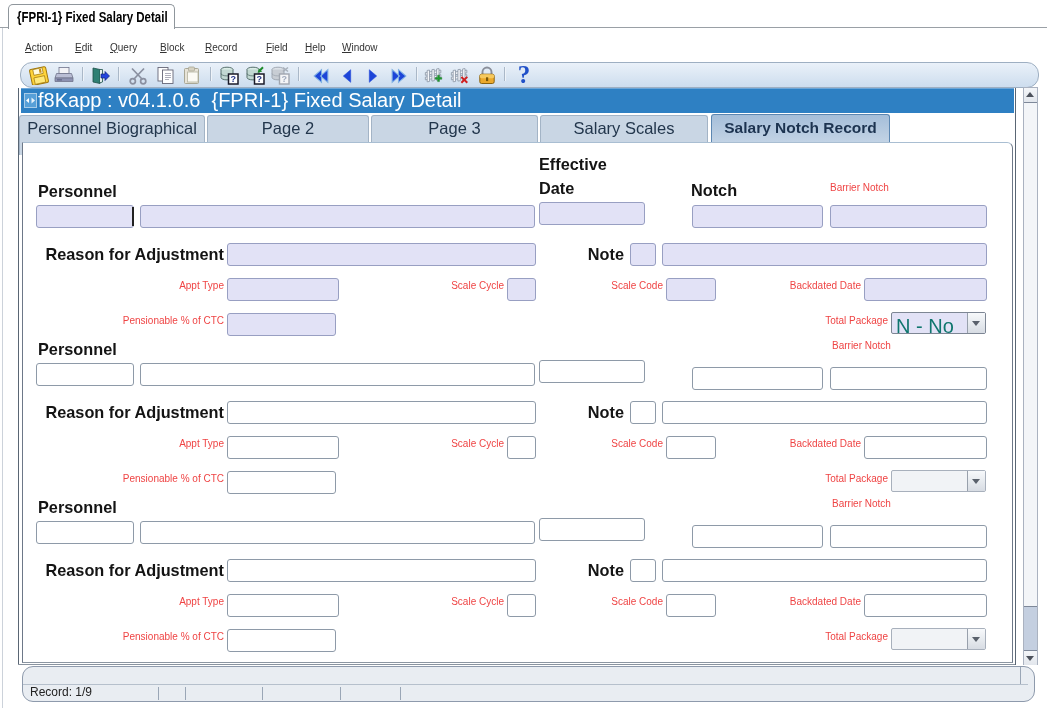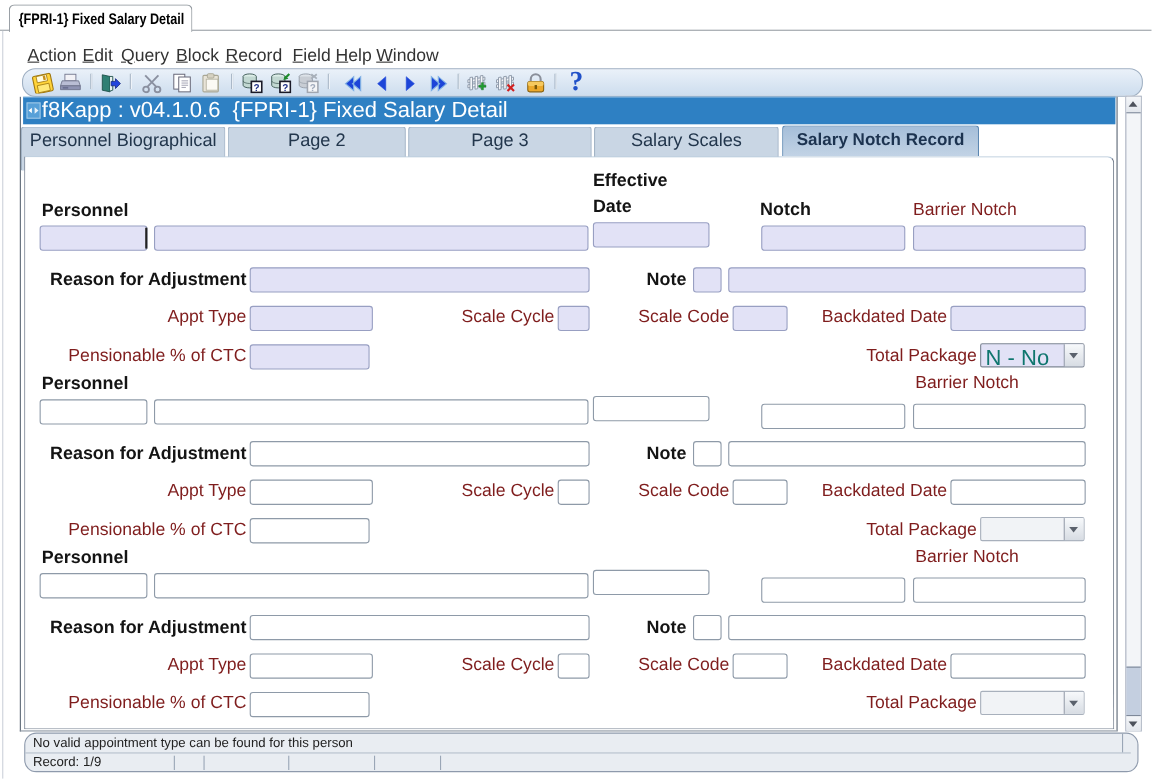--- a/index.html
+++ b/index.html
@@ -3,21 +3,21 @@
 <meta charset="utf-8">
 <style>
 html,body{margin:0;padding:0;}
 body{width:1047px;height:708px;position:relative;background:#fff;font-family:"Liberation Sans",sans-serif;overflow:hidden;}
 
 #topline{position:absolute;left:0;top:27px;width:1047px;height:1px;background:#9aa0a6;}
 #btab{position:absolute;left:8px;top:4px;width:165px;height:24px;background:#fff;border:1px solid #8f969c;border-bottom:none;border-radius:5px 5px 0 0;}
 #btab span{position:absolute;left:8px;top:4px;font-size:14px;font-weight:bold;color:#000;white-space:nowrap;transform:scaleX(0.82);transform-origin:0 0;}
 #leftline{position:absolute;left:2px;top:28px;width:1px;height:680px;background:#ccd2da;}
 
-.menu{position:absolute;top:42px;font-size:16px;color:#333;}
+.menu{position:absolute;top:42px;font-size:10px;color:#333;}
 .menu u{text-decoration:underline;}
 
 #toolbar{position:absolute;left:20px;top:62px;width:1017px;height:24px;border-radius:12px;border:1px solid #9eafc2;background:linear-gradient(#eaf1f9,#cdddee);}
 .tbsep{position:absolute;top:67px;width:1px;height:14px;background:#aab8c8;border-right:1px solid #eef3f9;}
 .ticon{position:absolute;top:66px;width:20px;height:19px;}
 
 #mdiL{position:absolute;left:18px;top:88px;width:1px;height:577px;background:#5a6674;}
 #mdiR{position:absolute;left:1015px;top:88px;width:1px;height:577px;background:#5a6674;}
 #mdiB{position:absolute;left:18px;top:664px;width:997px;height:1px;background:#8a94a0;}
 #titlebar{position:absolute;left:21px;top:88px;width:993px;height:24px;background:#2e80c3;border-top:1px solid #6ca6d8;}
@@ -25,21 +25,21 @@
 #titlebar .ttxt{position:absolute;left:17px;top:0;font-size:20px;color:#fff;white-space:nowrap;}
 
 .tab{position:absolute;top:115px;height:40px;background:#c9d6e4;border:1px solid #a3b4c6;border-bottom:none;border-radius:3px 3px 0 0;box-sizing:border-box;text-align:center;font-size:16.5px;color:#22364c;line-height:25px;}
 #tabactive{position:absolute;top:114px;height:28px;background:linear-gradient(#a5bed9,#c2d3e5);border:1px solid #5c87b2;border-bottom:none;border-radius:3px 3px 0 0;box-sizing:border-box;text-align:center;font-weight:bold;font-size:15.5px;color:#1c3350;line-height:26px;}
 
 #canvas{position:absolute;left:22px;top:142px;width:991px;height:521px;background:#fff;border:1px solid #6d7888;border-top-color:#a9bed2;border-bottom-color:#8c96a2;border-top-right-radius:6px;box-sizing:border-box;}
 
 .fld{position:absolute;height:23px;box-sizing:border-box;border-radius:3px;}
 .f1{background:#e2e2f6;border:1px solid #989fc2;}
 .f2{background:#fff;border:1px solid #8e9aa8;}
-.lbl{position:absolute;font-size:16px;color:#7f1d1d;white-space:nowrap;transform:translateY(-3px);}
+.lbl{position:absolute;font-size:10px;color:#ef4444;white-space:nowrap;transform:translateY(-3px);}
 .lblb{position:absolute;font-size:16.3px;font-weight:bold;color:#141414;white-space:nowrap;transform:translateY(-3px);}
 
 .combo{position:absolute;height:22px;box-sizing:border-box;border:1px solid #7d8694;border-radius:2px;}
 .combo .arr{position:absolute;right:0;top:0;width:17px;height:100%;border-left:1px solid #98a0ac;background:linear-gradient(#f7f9fb,#d7dce3);}
 .combo .arr:after{content:"";position:absolute;left:4px;top:8px;border-left:4px solid transparent;border-right:4px solid transparent;border-top:5px solid #5a616c;}
 
 #sbar{position:absolute;left:1023px;top:87px;width:15px;height:578px;background:#f3f5f8;border:1px solid #aab2c0;box-sizing:border-box;}
 #sbup{position:absolute;left:1024px;top:88px;width:13px;height:14px;background:linear-gradient(#f4f6f9,#e2e6ec);border-bottom:1px solid #7e8899;}
 #sbup:after{content:"";position:absolute;left:2px;top:4px;border-left:4px solid transparent;border-right:4px solid transparent;border-bottom:5px solid #4d525c;}
 #sbdn{position:absolute;left:1024px;top:650px;width:13px;height:14px;background:linear-gradient(#f4f6f9,#e2e6ec);border-top:1px solid #7e8899;}
@@ -291,21 +291,20 @@
       <div class="arr"></div>
     </div>
 </div>
 
 <div id="sbar"></div>
 <div id="sbthumb"></div>
 <div id="sbup"></div>
 <div id="sbdn"></div>
 
 <div id="status">
-  <div class="r1">No valid appointment type can be found for this person</div>
   <div class="r2">Record: 1/9</div>
 </div>
 <div id="stHsep"></div>
 <div class="stsep" style="left:158px;top:687px;height:13px;"></div>
 <div class="stsep" style="left:185px;top:687px;height:13px;"></div>
 <div class="stsep" style="left:262px;top:687px;height:13px;"></div>
 <div class="stsep" style="left:340px;top:687px;height:13px;"></div>
 <div class="stsep" style="left:400px;top:687px;height:13px;"></div>
 <div class="stsep" style="left:1020px;top:667px;height:17px;"></div>
 

